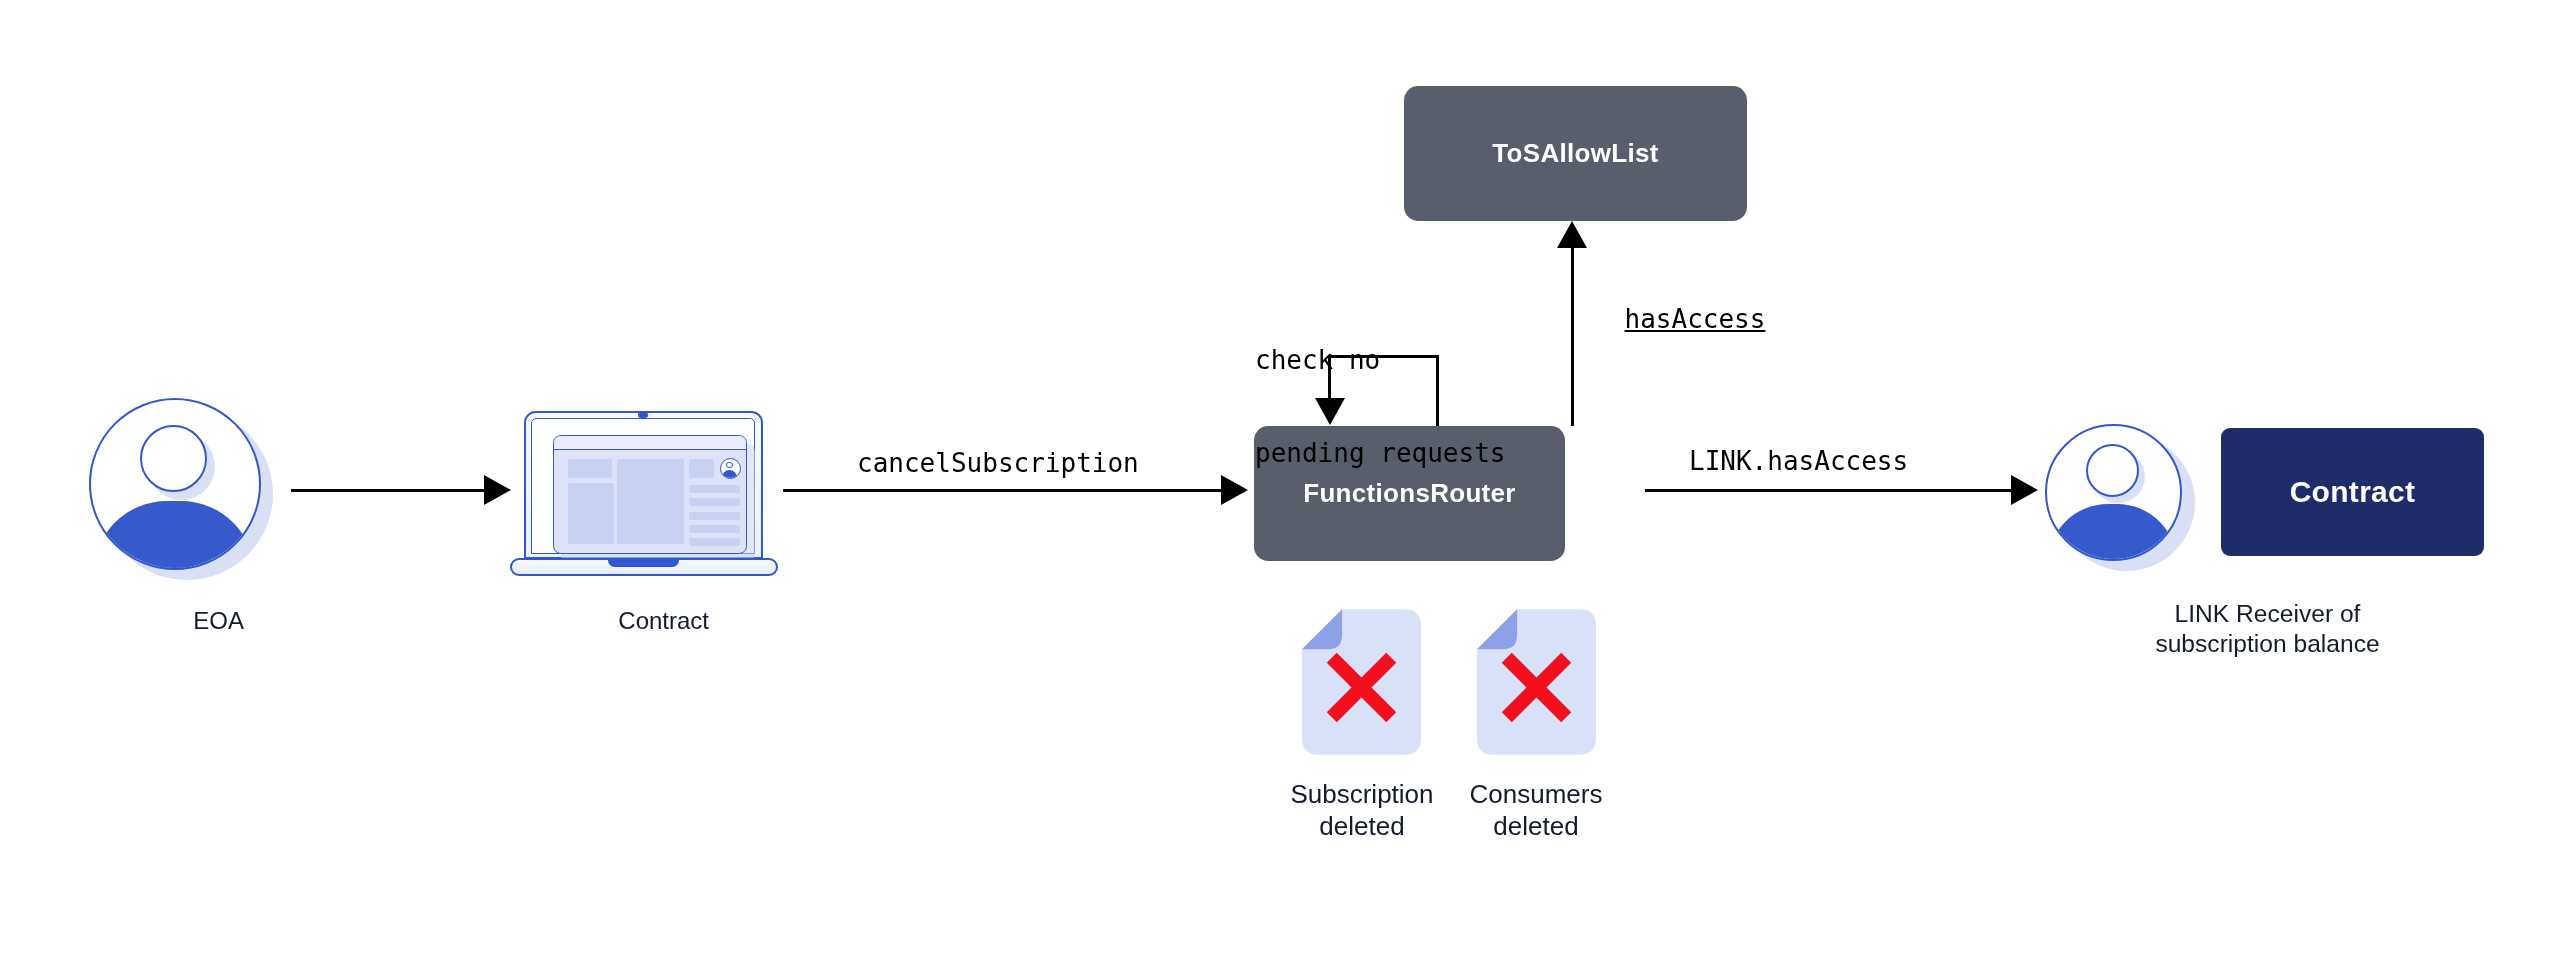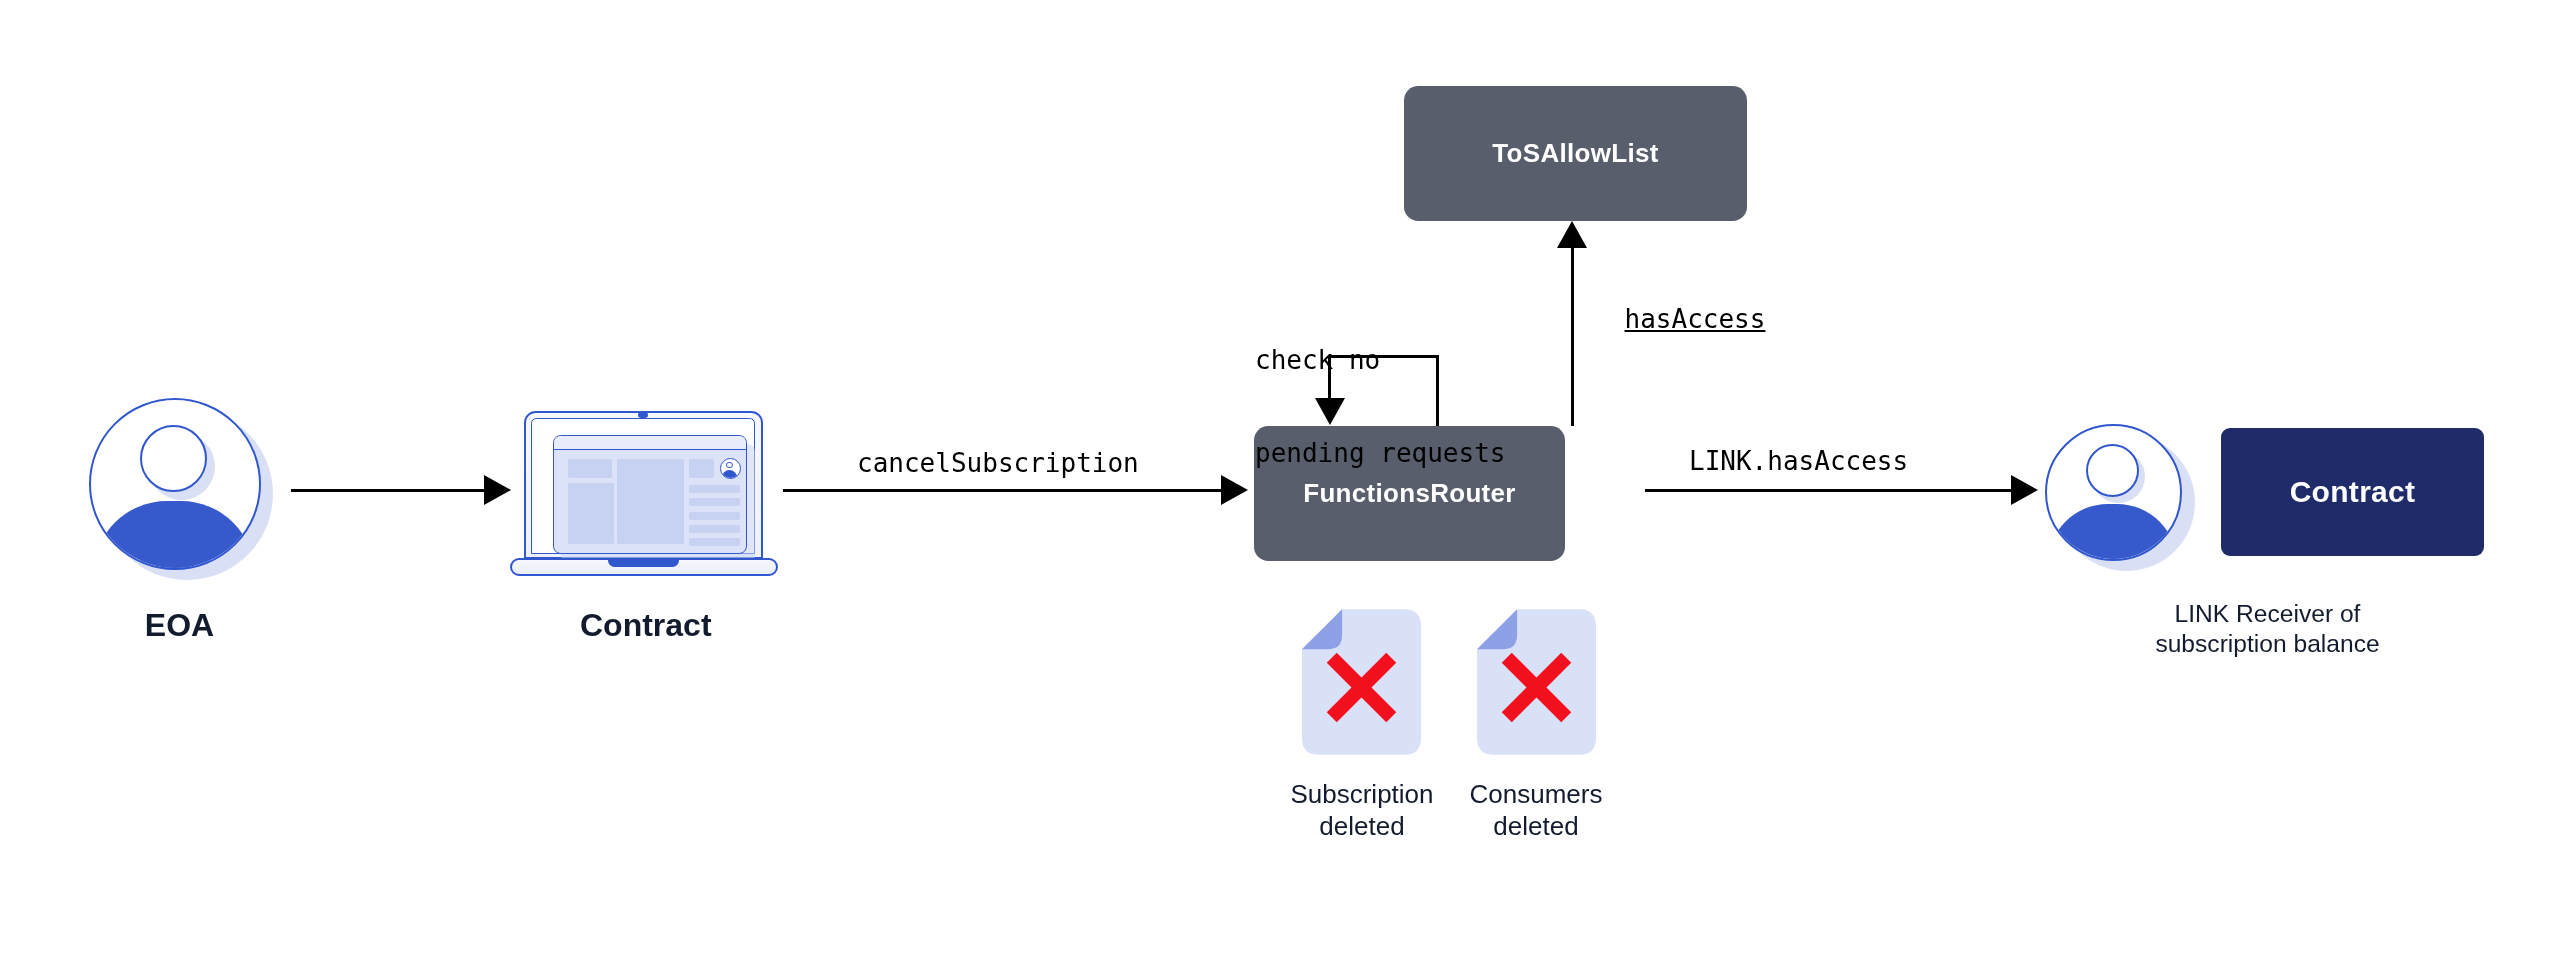--- a/index.html
+++ b/index.html
@@ -3,21 +3,21 @@
 <meta charset="utf-8">
 <style>
   html,body{margin:0;padding:0;background:#ffffff;}
   #canvas{position:relative;width:2576px;height:972px;background:#ffffff;overflow:hidden;
           font-family:"Liberation Sans",sans-serif;}
   .node-box{position:absolute;display:flex;align-items:center;justify-content:center;
             color:#ffffff;font-weight:700;font-size:26px;letter-spacing:0.3px;}
   .slate{background:#585E6C;border-radius:14.2px;}
   .navy{background:#202C6A;border-radius:9px;}
   .caption{position:absolute;color:#131C2E;text-align:center;}
-  .caption-bold{font-weight:700;font-size:32px;}
+  .caption-bold{font-weight:400;font-size:24px;text-align:right;}
   .caption-reg{font-weight:400;font-size:26px;line-height:32px;}
   .mono{position:absolute;font-family:"DejaVu Sans Mono",monospace;font-size:26px;color:#000;
         text-align:left;line-height:31px;white-space:pre;}
 
   
   .h-line{position:absolute;height:3.2px;background:#000;}
   .v-line{position:absolute;width:3.2px;background:#000;}
   .head-right{position:absolute;width:0;height:0;border-top:15px solid transparent;
               border-bottom:15px solid transparent;border-left:27px solid #000;}
   .head-up{position:absolute;width:0;height:0;border-left:15px solid transparent;

